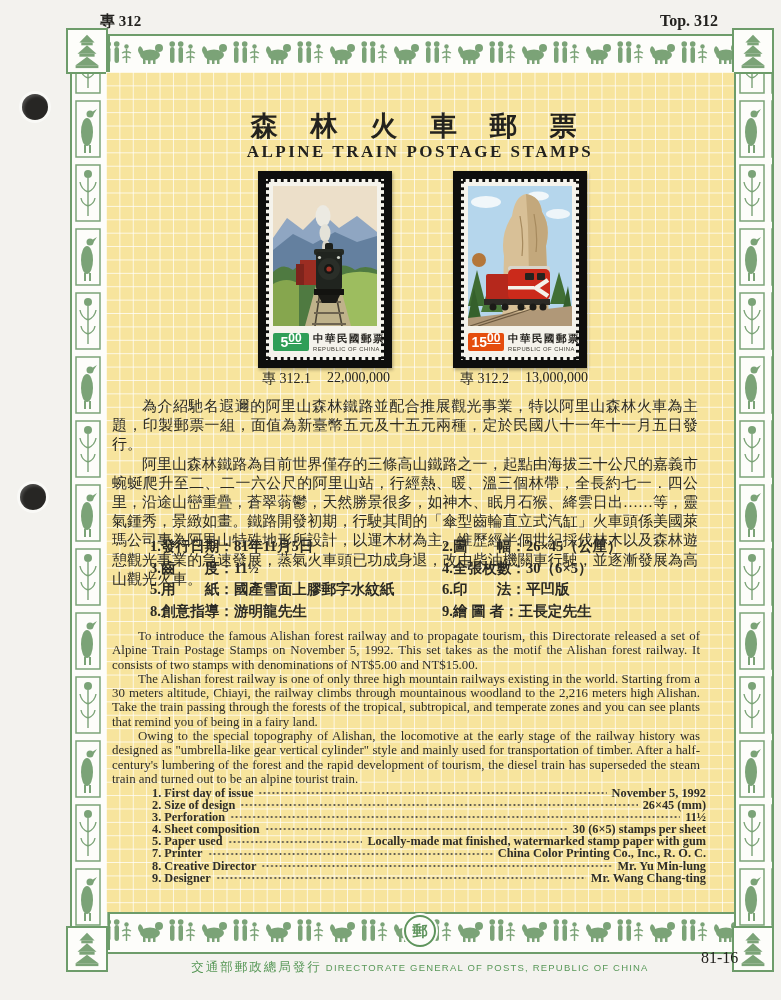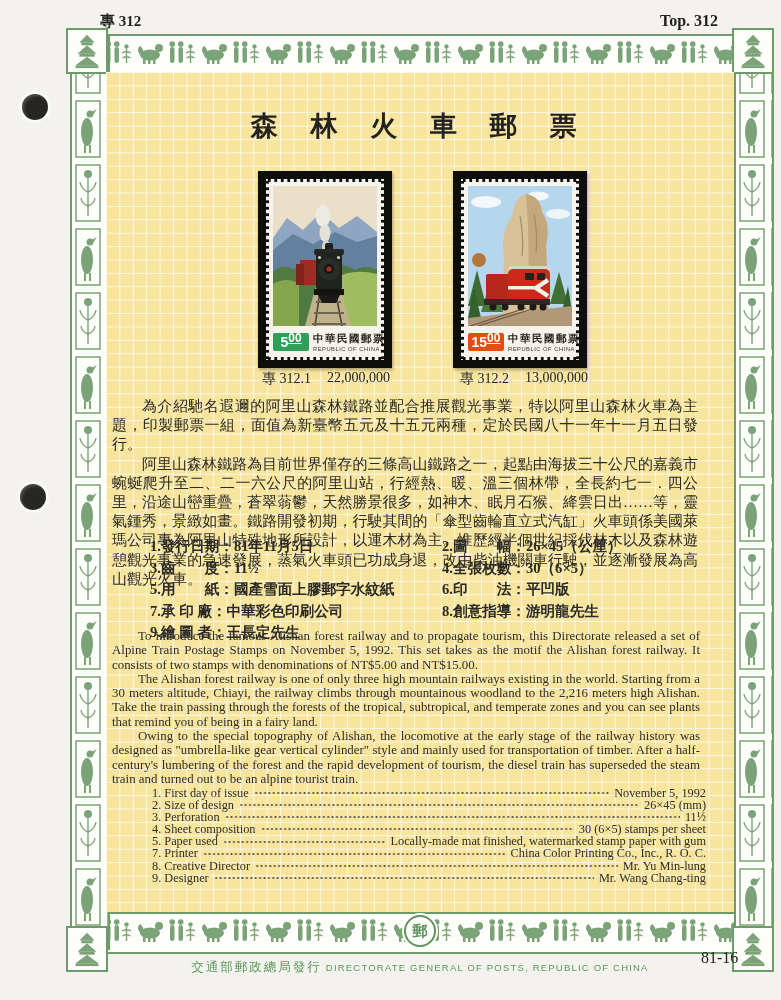--- a/index.html
+++ b/index.html
@@ -59,21 +59,21 @@
   .cn-body{position:absolute;left:112px;top:397px;width:586px;font-size:15px;line-height:19.2px;
            text-align:justify;color:#2b2a24;}
   .cn-body p{margin:0;text-indent:2em;}
   .cn-specs{position:absolute;left:150px;top:537px;width:556px;display:grid;
             grid-template-columns:292px 1fr;row-gap:2.6px;font-size:14.6px;color:#2b2a24;white-space:nowrap;font-weight:bold;}
   
   .en-body{position:absolute;left:112px;top:629px;width:588px;font-size:12.9px;line-height:14.3px;
            text-align:justify;color:#2e2d28;}
   .en-body p{margin:0;text-indent:26px;}
   .en-specs{position:absolute;left:152px;top:787px;width:554px;}
-  .erow{display:flex;align-items:baseline;font-size:12.3px;line-height:12.1px;color:#2e2d28;white-space:nowrap;}
+  .erow{display:flex;align-items:baseline;font-size:12.3px;line-height:12.1px;color:#2e2d28;white-space:nowrap;font-weight:bold;}
   .edots{flex:1;height:8px;margin:0 5px;background-image:radial-gradient(circle,#55524a 0.9px,transparent 1.15px);
          background-size:4.4px 4.4px;background-position:left 60%;background-repeat:repeat-x;}
   
   .emblem{position:absolute;left:404px;top:915px;width:32px;height:32px;border-radius:50%;background:#fdfdfa;
           border:2px solid #5e945c;box-sizing:border-box;display:flex;align-items:center;justify-content:center;
           font-size:15px;font-weight:bold;color:#5e945c;box-shadow:0 0 0 2px #fdfdfa;}
   .footer-line{position:absolute;left:106px;top:957px;width:628px;text-align:center;color:#589858;white-space:nowrap;}
   .footer-cn{font-size:12.5px;letter-spacing:2px;}
   .footer-en{font-size:9.5px;letter-spacing:1.2px;font-family:"Liberation Sans",sans-serif;}
   .pgnum{position:absolute;left:701px;top:949px;font-size:16px;color:#1f1e1b;}
@@ -191,20 +191,21 @@
           <rect x="12" y="25" width="16" height="3"></rect>
           <path d="M20 28 L8 37 H32 Z"></path>
           <rect x="8" y="37" width="24" height="3"></rect>
         </g>
       </svg>
     </div>
 
   <div class="sheet"></div>
 
   <div class="title-cn">森 林 火 車 郵 票</div>
+  <div class="title-en">ALPINE TRAIN POSTAGE STAMPS</div>
 
   <div class="mat mat-1">
     <div class="stampw">
       <div class="perf perf-t"></div>
       <div class="perf perf-b"></div>
       <div class="perf perf-l"></div>
       <div class="perf perf-r"></div>
       <div class="pic">
         <svg viewBox="0 0 104 140" preserveAspectRatio="none">
           <rect width="104" height="140" fill="#ecdfc9"></rect>
@@ -311,21 +312,20 @@
     <p>阿里山森林鐵路為目前世界僅存的三條高山鐵路之一，起點由海拔三十公尺的嘉義市蜿蜒爬升至二、二一六公尺的阿里山站，行經熱、暖、溫三個林帶，全長約七一．四公里，沿途山巒重疊，蒼翠蓊鬱，天然勝景很多，如神木、眠月石猴、絳雲日出……等，靈氣鍾秀，景緻如畫。鐵路開發初期，行駛其間的「傘型齒輪直立式汽缸」火車頭係美國萊瑪公司專為阿里山特殊地形所設計，以運木材為主。惟歷經半個世紀採伐林木以及森林遊憩觀光事業的急速發展，蒸氣火車頭已功成身退，改由柴油機關車行駛，並逐漸發展為高山觀光火車。</p>
   </div>
 
   <div class="cn-specs">
     <div>1.發行日期：81年11月5日</div>
     <div>2.圖　　幅：26×45（公厘）</div>
     <div>3.齒　　度：11½</div>
     <div>4.全張枚數：30（6×5）</div>
     <div>5.用　　紙：國產雪面上膠郵字水紋紙</div>
     <div>6.印　　法：平凹版</div>
-    <div>7.承 印 廠：中華彩色印刷公司</div>
     <div>8.創意指導：游明龍先生</div>
     <div>9.繪 圖 者：王長定先生</div>
   </div>
 
   <div class="en-body">
     <p>To introduce the famous Alishan forest railway and to propagate tourism, this Directorate released a set of Alpine Train Postage Stamps on November 5, 1992. This set takes as the motif the Alishan forest railway. It consists of two stamps with denominations of NT$5.00 and NT$15.00.</p>
     <p>The Alishan forest railway is one of only three high mountain railways existing in the world. Starting from a 30 meters altitude, Chiayi, the railway climbs through mountainous woodland to the 2,216 meters high Alishan. Take the train passing through the forests of the tropical, subtropical, and temperate zones and you can see plants that remind you of being in a fairy land.</p>
     <p>Owing to the special topography of Alishan, the locomotive at the early stage of the railway history was designed as "umbrella-like gear vertical cylinder" style and mainly used for transportation of timber. After a half-century's lumbering of the forest and the rapid development of tourism, the diesel train has superseded the steam train and turned out to be an alpine tourist train.</p>
   </div>
 

